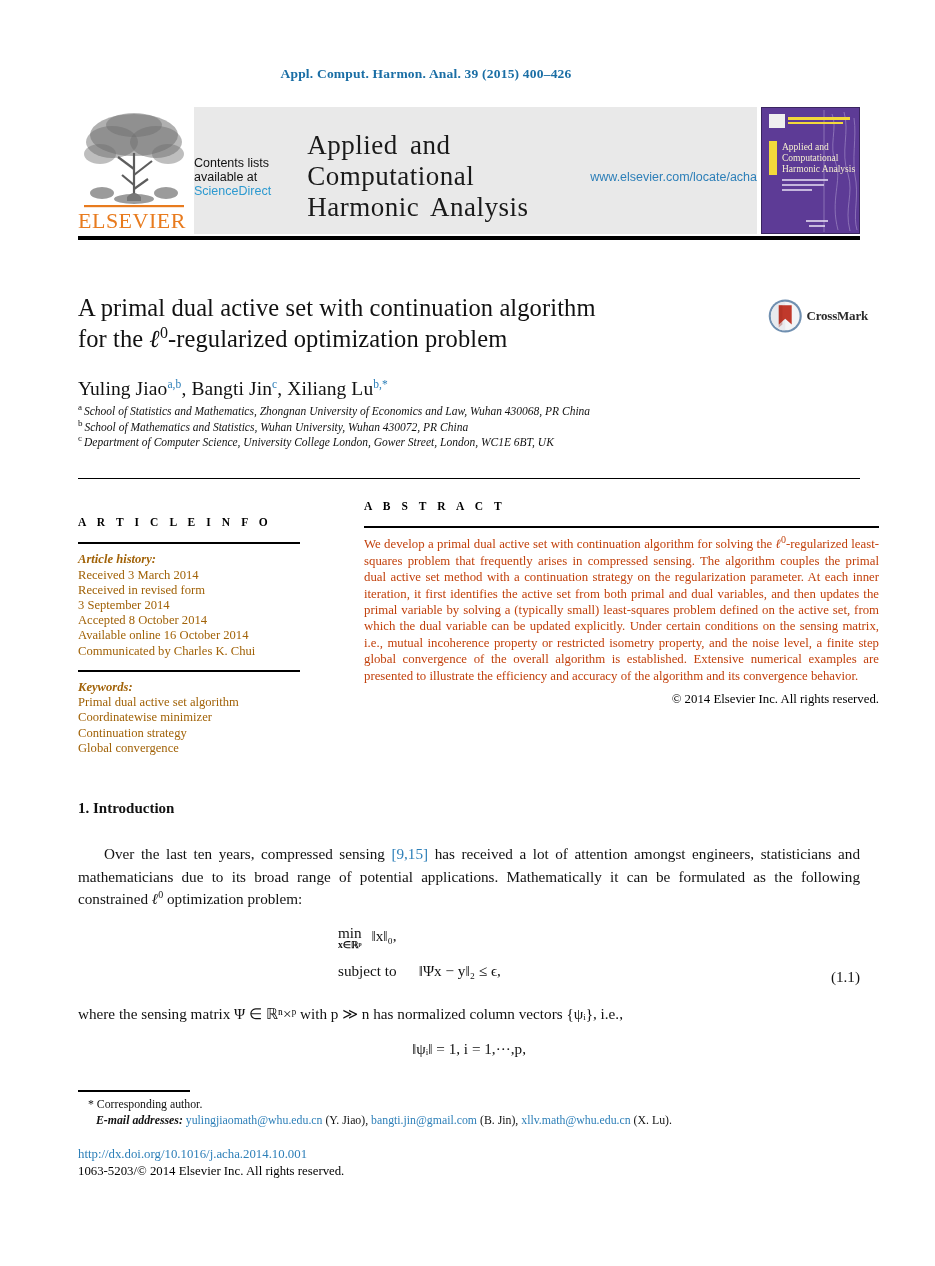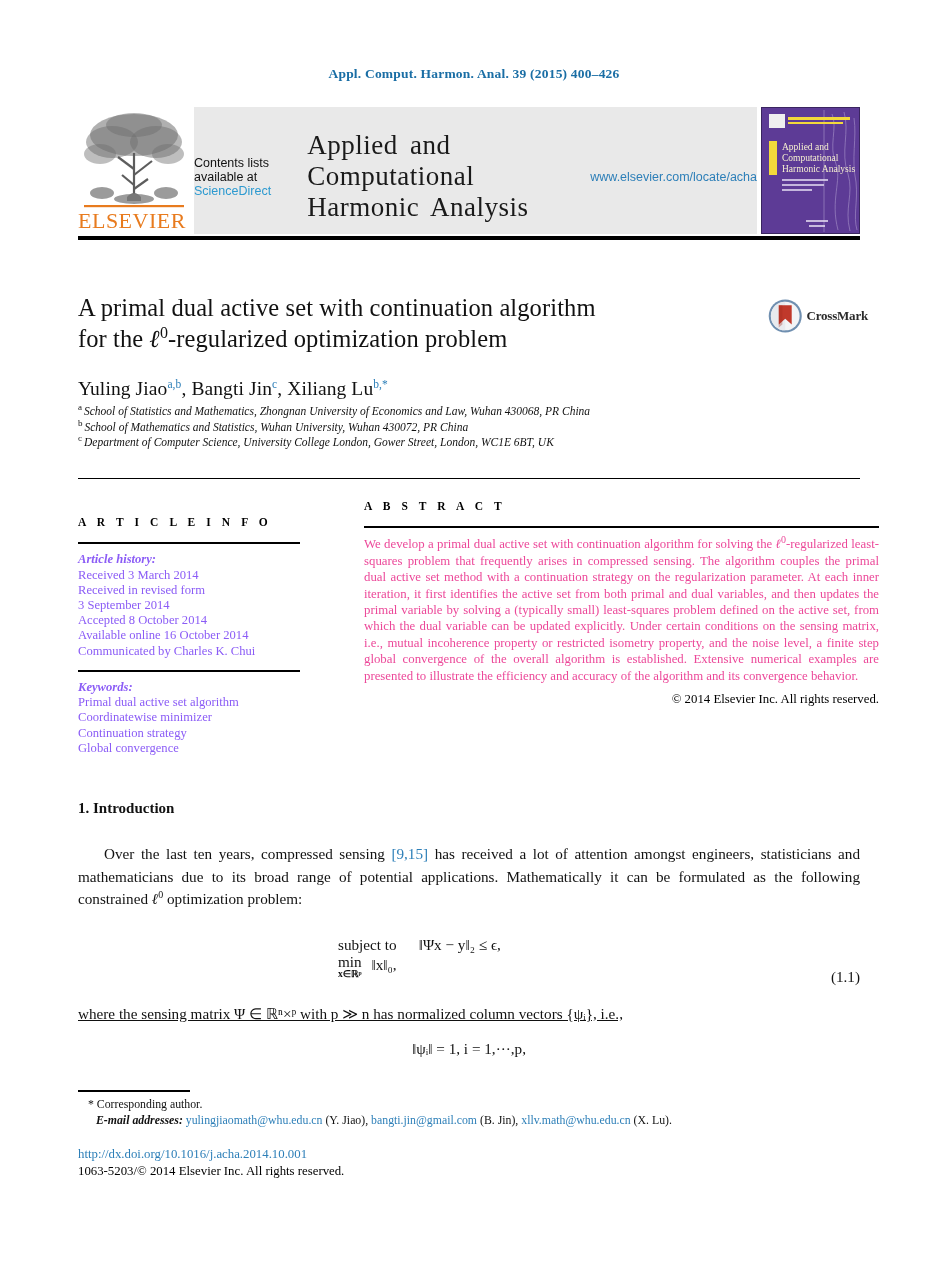--- a/index.html
+++ b/index.html
@@ -25,21 +25,20 @@
   
   .running-head {
     position: absolute;
     left: 0; top: 66px;
     width: 852px;
     text-align: center;
     font-size: 13.5px;
     font-weight: bold;
     color: #1a6ea5;
     letter-spacing: .2px;
-    margin-left: 48px;
   }
 
   
   .masthead {
     position: absolute;
     left: 78px; top: 107px;
     width: 782px;
     height: 127px;
     display: flex;
     align-items: stretch;
@@ -213,37 +212,37 @@
   }
   .sec-rule {
     height: 2.3px;
     background: #000;
     margin-top: 14px;
     margin-bottom: 8px;
   }
   .info-group {
     font-size: 12.6px;
     line-height: 15.2px;
-    color: #8b5cf6;
+    color: #a16207;
   }
   .info-label {
     font-style: italic;
     font-weight: bold;
   }
   .info-rule {
     height: 2.3px;
     background: #000;
     margin-top: 11px;
     margin-bottom: 8px;
   }
   .abstract-text {
     font-size: 12.8px;
     line-height: 16.4px;
     text-align: justify;
-    color: #ec4899;
+    color: #c2410c;
   }
   .copyright-line {
     text-align: right;
     font-size: 12.8px;
     margin-top: 8px;
   }
 
   
   .section-title {
     position: absolute;
@@ -293,21 +292,20 @@
   .ital { font-style: italic; }
   .supsm { font-size: 10px; vertical-align: super; line-height: 0; }
 
   .body-para2 {
     position: absolute;
     left: 78px; top: 1003px;
     width: 782px;
     font-size: 15.2px;
     line-height: 22.6px;
     color: #111;
-    text-decoration: underline;
   }
   .eq-center {
     position: absolute;
     left: 78px; top: 1040px;
     width: 782px;
     text-align: center;
     font-size: 15.2px;
     color: #111;
   }
 
@@ -478,32 +476,32 @@
     <div class="copyright-line">© 2014 Elsevier Inc. All rights reserved.</div>
   </div>
 
   <div class="section-title">1. Introduction</div>
 
   <div class="body-para">
     <span>Over the last ten years, compressed sensing </span><span class="cite">[9,15]</span><span> has received a lot of attention amongst engineers, statisticians and mathematicians due to its broad range of potential applications. Mathematically it can be formulated as the following constrained </span><span class="ital">ℓ</span><span class="supsm">0</span><span> optimization problem:</span>
   </div>
 
   <div class="eq-block">
-    <div class="eq-row" style="margin-top:11px;">
-      <span class="eq-body">subject to</span>
-      <span style="margin-left:22px;">‖Ψx − y‖₂ ≤ ϵ,</span>
-    </div>
     <div class="eq-row">
       <span class="eq-body">
         <span class="minop">
           <span class="top">min</span>
           <span class="bot">x∈ℝᵖ</span>
         </span>
         <span style="margin-left:6px;">‖x‖₀,</span>
       </span>
+    </div>
+    <div class="eq-row" style="margin-top:11px;">
+      <span class="eq-body">subject to</span>
+      <span style="margin-left:22px;">‖Ψx − y‖₂ ≤ ϵ,</span>
     </div>
     <span class="eq-num">(1.1)</span>
   </div>
 
   <div class="body-para2">where the sensing matrix Ψ ∈ ℝⁿ×ᵖ with p ≫ n has normalized column vectors {ψᵢ}, i.e.,</div>
 
   <div class="eq-center">‖ψᵢ‖ = 1,   i = 1,···,p,</div>
 
   <div class="foot-rule"></div>
   <div class="footnote">

